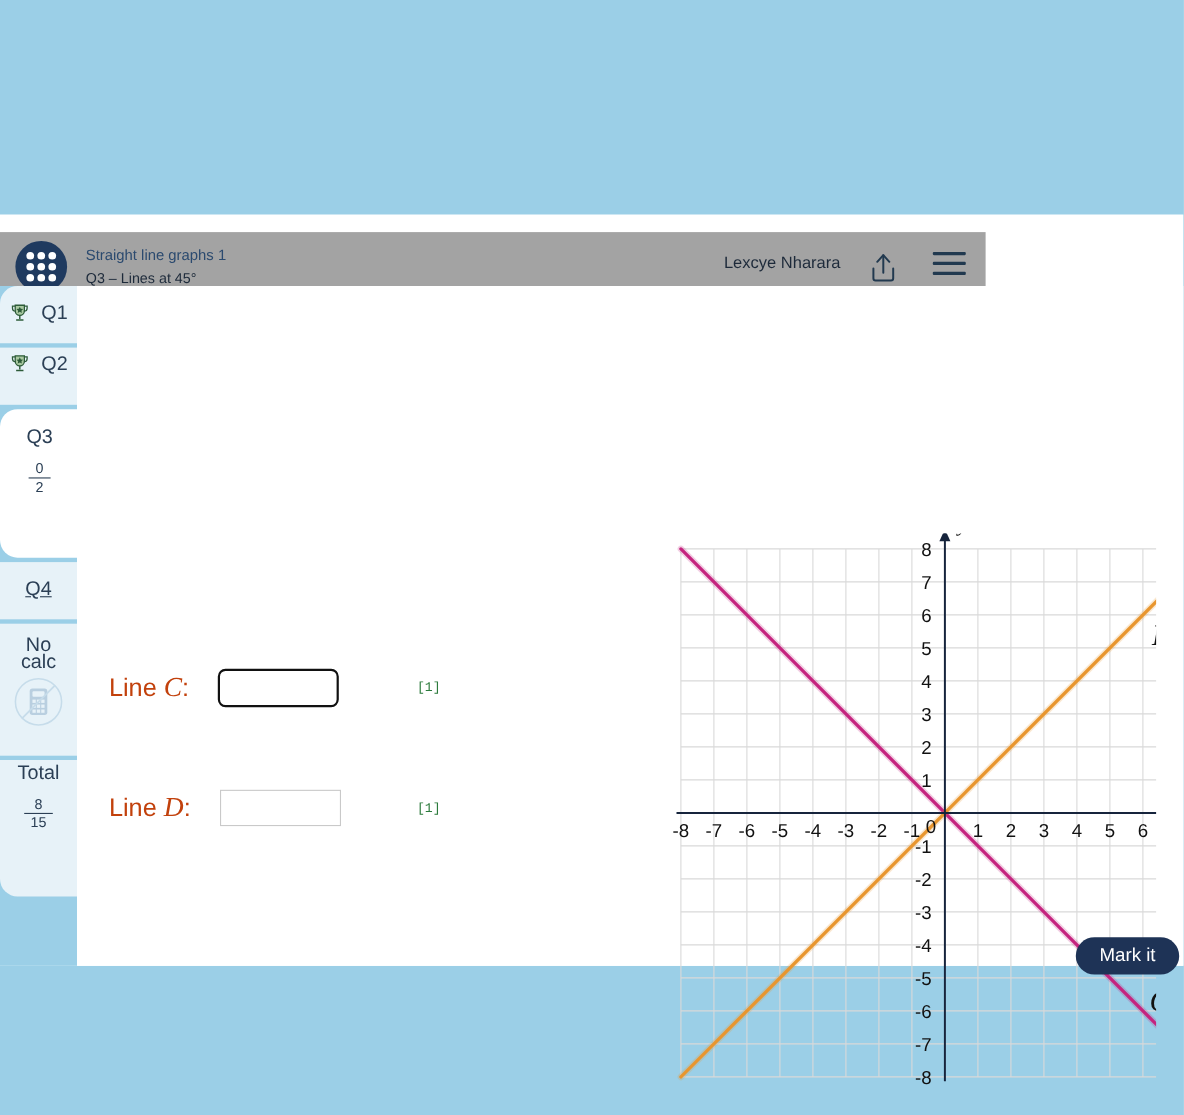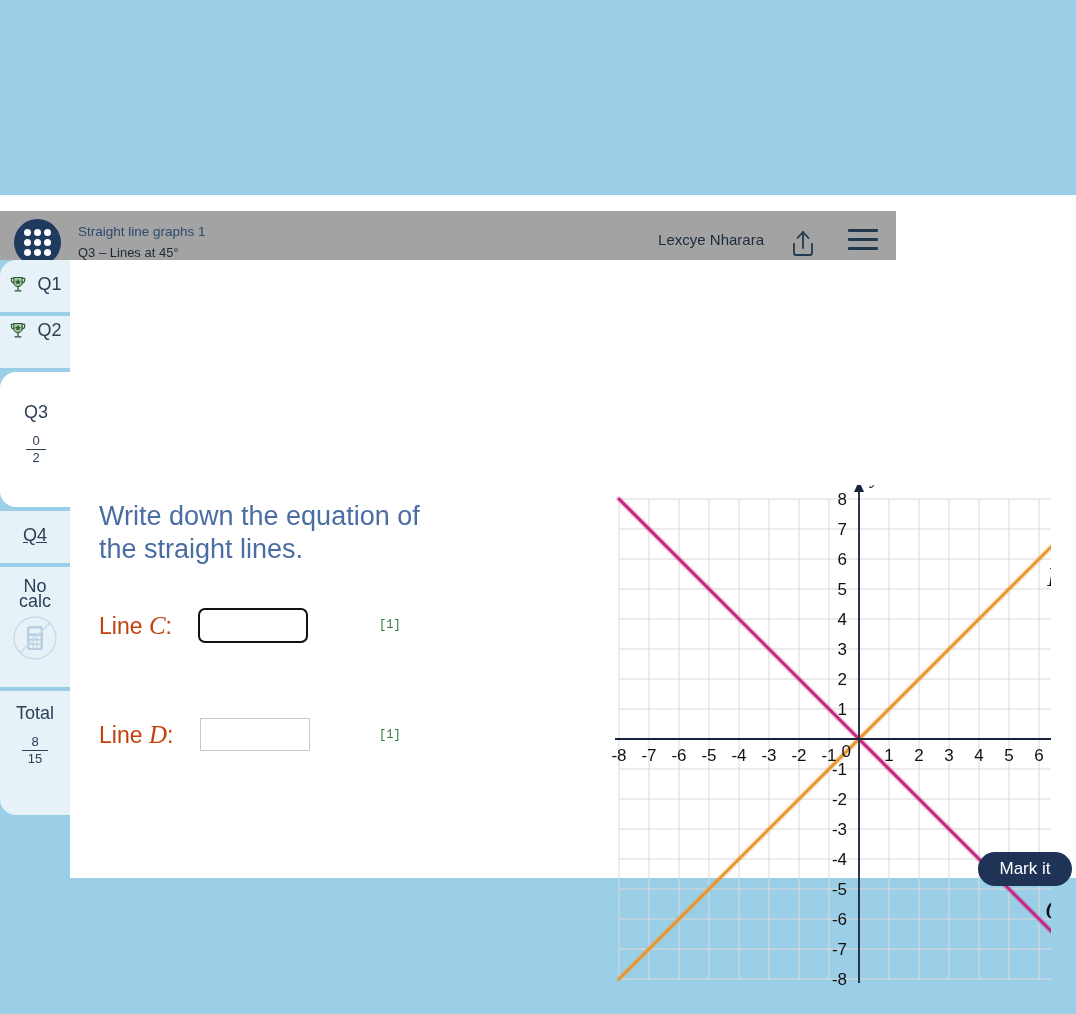--- a/index.html
+++ b/index.html
@@ -312,21 +312,21 @@
           <path d="M7 3 h10 v6 a5 5 0 0 1 -10 0 z" fill="#a9c9a1" stroke="#2d5b38" stroke-width="1.4"></path>
           <path d="M7 4 h-3 v2 a3.5 3.5 0 0 0 3.5 3.5" fill="none" stroke="#2d5b38" stroke-width="1.4"></path>
           <path d="M17 4 h3 v2 a3.5 3.5 0 0 1 -3.5 3.5" fill="none" stroke="#2d5b38" stroke-width="1.4"></path>
           <line x1="12" y1="14" x2="12" y2="18" stroke="#2d5b38" stroke-width="1.6"></line>
           <line x1="8" y1="19" x2="16" y2="19" stroke="#2d5b38" stroke-width="1.6"></line>
           <path d="M12 4.6 l1.1 2.3 2.5 .3 -1.8 1.7 .45 2.5 -2.25 -1.2 -2.25 1.2 .45 -2.5 -1.8 -1.7 2.5 -.3 z" fill="#2d5b38"></path>
         </svg>
         <span class="side-label" style="display:inline;">Q2</span>
       </div>
 
-      <div class="side-item active" style="top:112px; height:135px; padding-top:30px;">
+      <div class="side-item active" style="top:112px; height:135px; padding-top:15px;">
         <span class="side-label">Q3</span>
         <span class="frac" style="margin-top:10px;">
           <span class="num">0</span>
           <span class="den">2</span>
         </span>
       </div>
 
       <div class="side-item" style="top:251px; height:52px; padding-top:14px;">
         <span class="side-label" style="display:inline;text-decoration:underline;">Q4</span>
       </div>
@@ -344,32 +344,31 @@
           <rect x="17.5" y="25.5" width="3" height="3" fill="#e7f2f8"></rect>
           <rect x="21.5" y="25.5" width="3" height="3" fill="#e7f2f8"></rect>
           <rect x="25.5" y="25.5" width="3" height="3" fill="#e7f2f8"></rect>
           <rect x="17.5" y="30" width="3" height="3" fill="#e7f2f8"></rect>
           <rect x="21.5" y="30" width="3" height="3" fill="#e7f2f8"></rect>
           <rect x="25.5" y="30" width="3" height="3" fill="#e7f2f8"></rect>
           <line x1="8" y1="38" x2="38" y2="8" stroke="#c6dcea" stroke-width="1.6"></line>
         </svg>
       </div>
 
-      <div class="side-item last" style="top:431px; height:124px; padding-top:12px;">
+      <div class="side-item last" style="top:431px; height:124px; padding-top:1px;">
         <span class="side-label">Total</span>
         <span class="frac" style="margin-top:10px;">
           <span class="num">8</span>
           <span class="den">15</span>
         </span>
       </div>
     </div>
 
     <div id="content">
 
-      <div id="question-text">Write down the equation of the straight lines.</div>
 
       <div class="answer-row" style="top:348px;">
         <span class="lbl"><span>Line </span><em>C</em><span>:</span></span>
         <input class="inp-focus" type="text" value="" style="">
         <span class="marks" style="left:280px; top:10px;">[1]</span>
       </div>
 
       <div class="answer-row" style="top:458px;">
         <span class="lbl"><span>Line </span><em>D</em><span>:</span></span>
         <input class="inp-plain" type="text" value="" style="">

